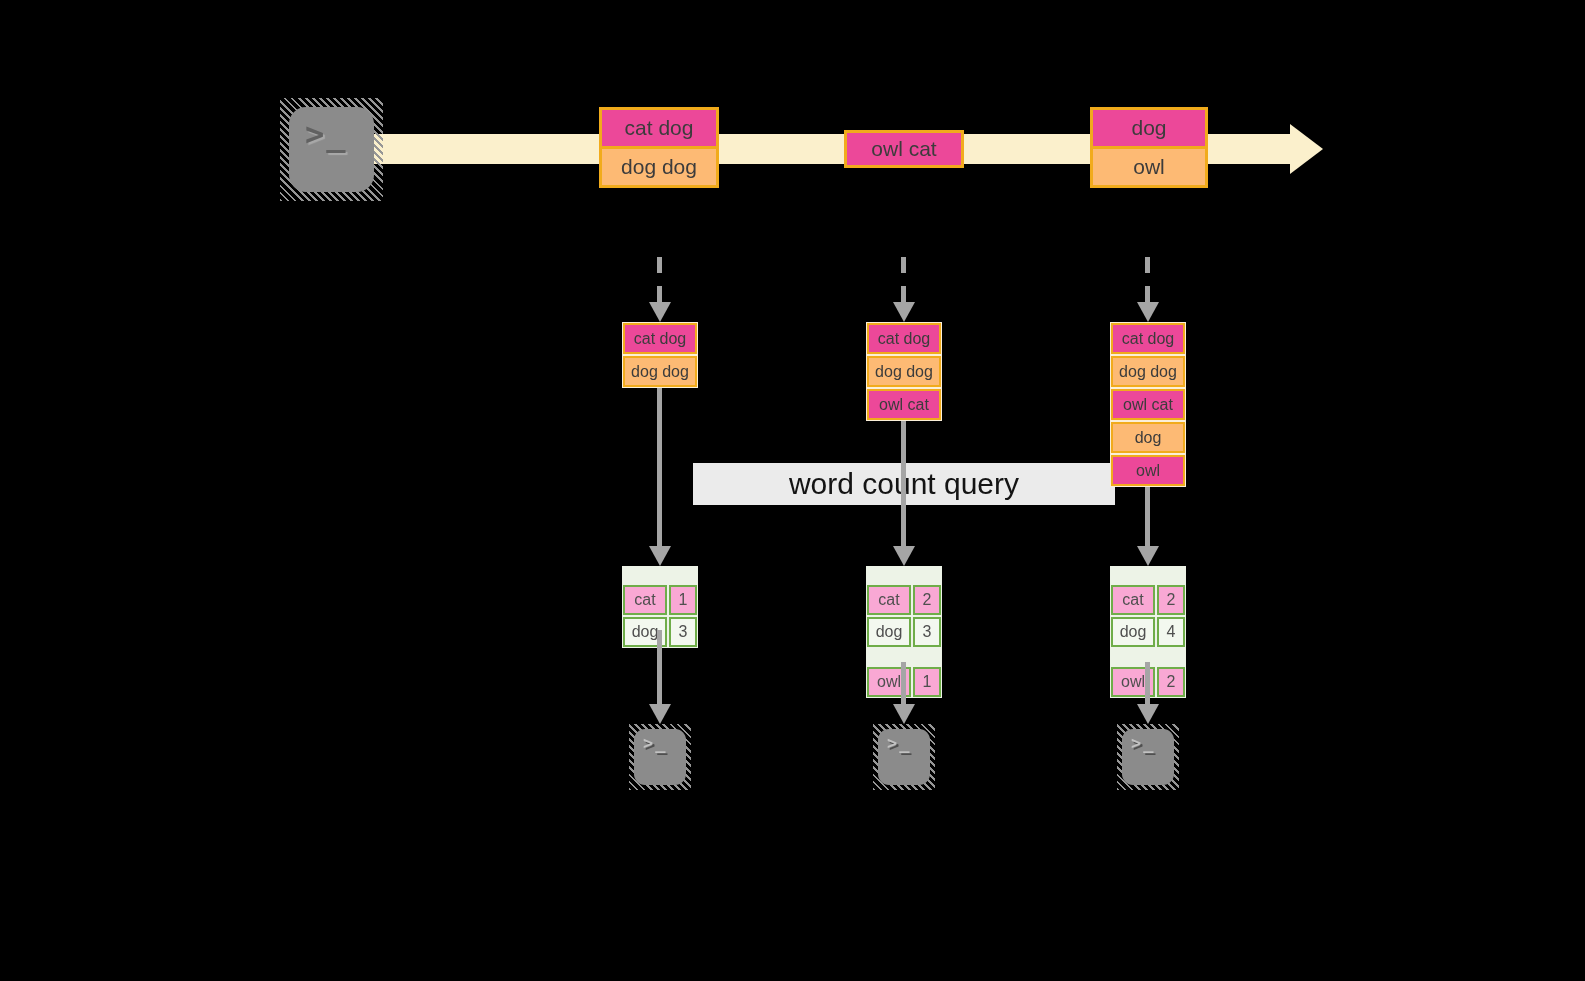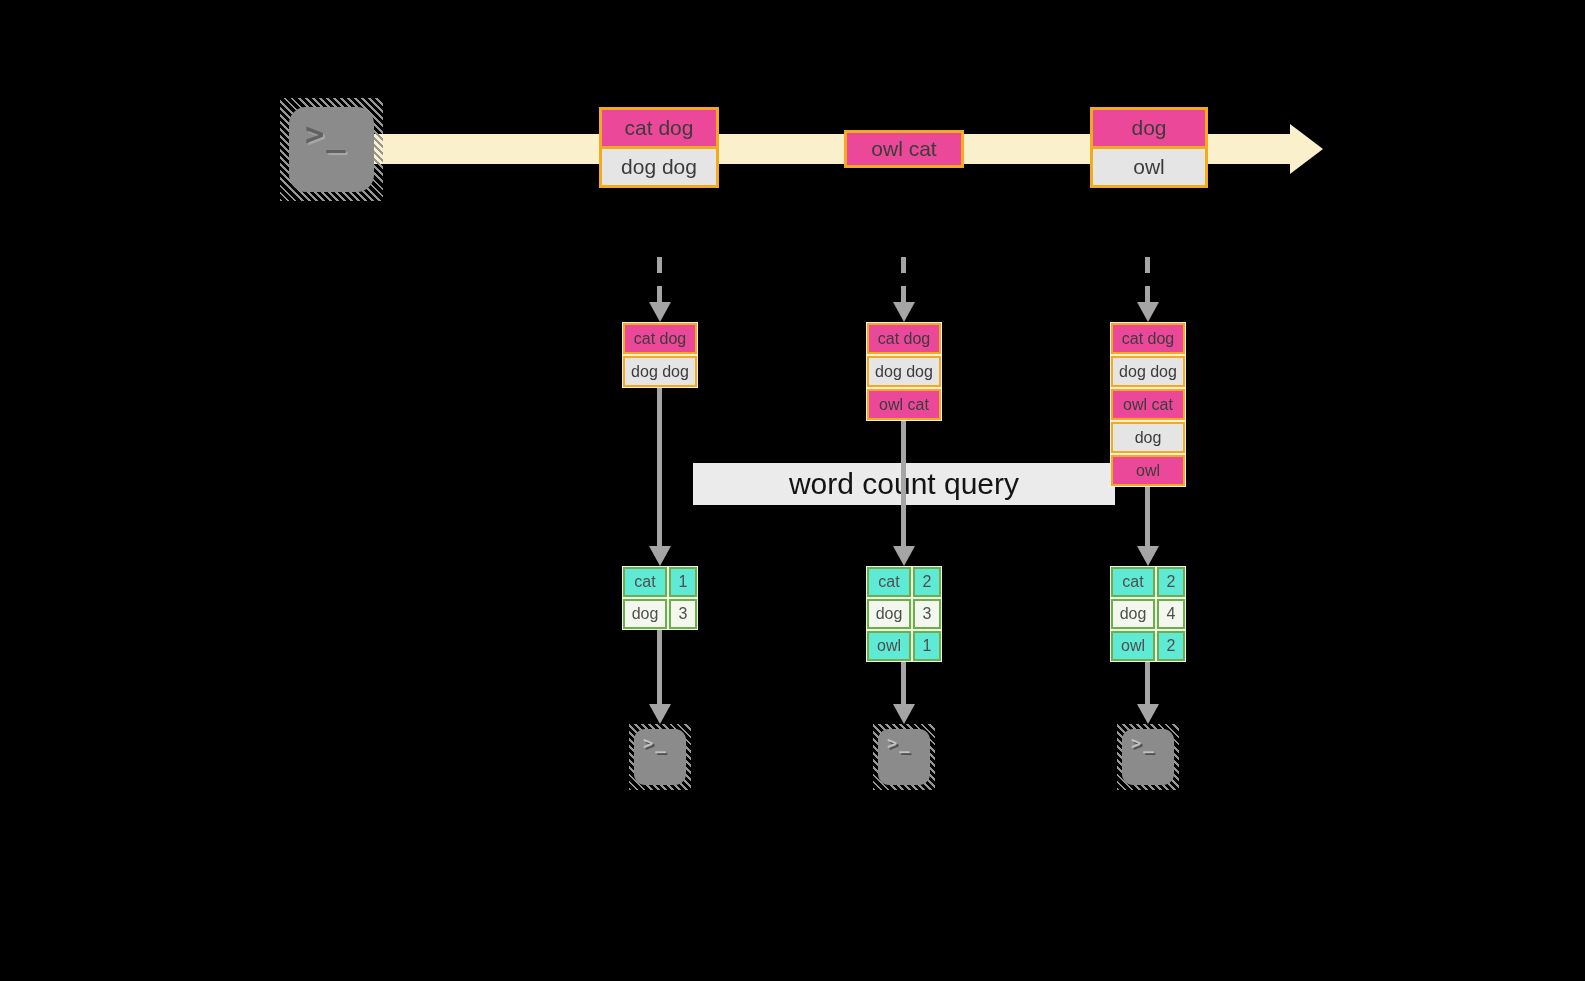--- a/index.html
+++ b/index.html
@@ -20,32 +20,32 @@
   .term-glyph { position:absolute; font-family:"DejaVu Sans Mono", monospace; font-weight:bold; letter-spacing:2px; }
   .term-lg .term-glyph { left:16px; top:8px; font-size:32px; color:#616161; text-shadow:2px 2px 1px rgba(205,205,205,0.45); }
   .term-sm .term-glyph { left:9px; top:4px; font-size:17px; color:#C2C2C2; text-shadow:2px 2px 0 #4F4F4F; }
   
   .batch { position:absolute; display:flex; flex-direction:column; gap:3px;
     background:#F1AB1C; border:3px solid #F1AB1C; z-index:2; }
   .batch .row { height:36px; display:flex; align-items:center; justify-content:center;
     font-size:21px; color:#3C3C3C; }
   .batch .row-sm { height:32px; }
   .fill-a { background:#ec4899; }
-  .fill-b { background:#e5e5e5; }
+  .fill-b { background:#fdba74; }
   
   .stack { position:absolute; width:76px; background:#FBEFD8; padding:1px; box-sizing:border-box; z-index:5; }
   .stack .cell { height:31px; margin-bottom:2px; border:2px solid #F1AB1C; box-sizing:border-box;
     display:flex; align-items:center; justify-content:center; font-size:16px; color:#3C3C3C; }
   .stack .cell:last-child { margin-bottom:0; }
   
   .wordtable { position:absolute; width:76px; background:#EDF3E7; padding:1px; box-sizing:border-box;
     display:grid; grid-template-columns:44px 28px; gap:2px; z-index:2; }
   .wordtable .cell { height:30px; border:2px solid #6FAD49; box-sizing:border-box;
     display:flex; align-items:center; justify-content:center; font-size:16px; color:#4F4F4F; }
-  .gfill-a { background:#5eead4; }
+  .gfill-a { background:#f9a8d4;margin-top:18px; }
   .gfill-b { background:#F3F8EF; }
   
   .vline { position:absolute; width:5px; background:#A5A5A5; z-index:4; }
   .vdash { position:absolute; width:5px; z-index:4;
     background:repeating-linear-gradient(180deg, #A5A5A5 0 16px, transparent 16px 29px); }
   .ahead { position:absolute; width:0; height:0; z-index:4;
     border-left:11px solid transparent; border-right:11px solid transparent; border-top:20px solid #A5A5A5; }
   
   .banner { position:absolute; left:693px; top:463px; width:422px; height:42px;
     background:rgba(255,255,255,0.92); z-index:3; display:flex; align-items:center; justify-content:center;

